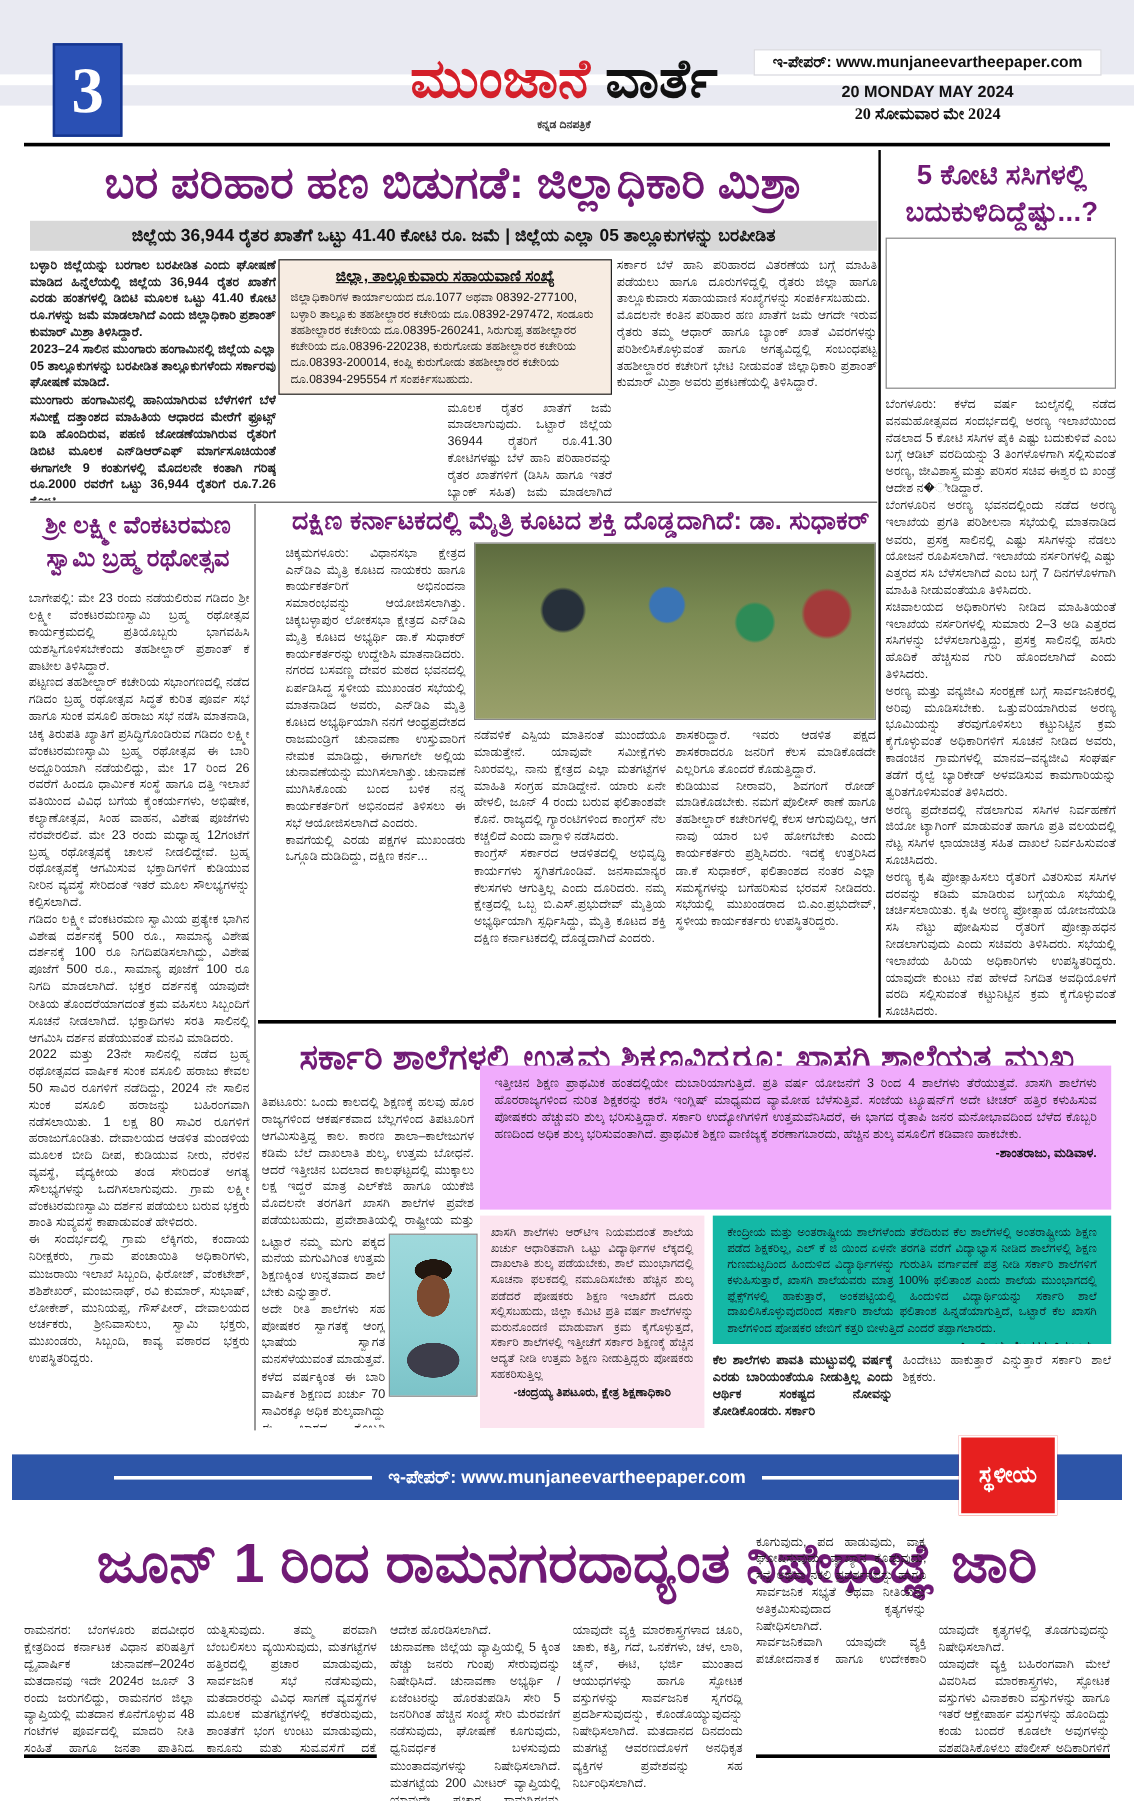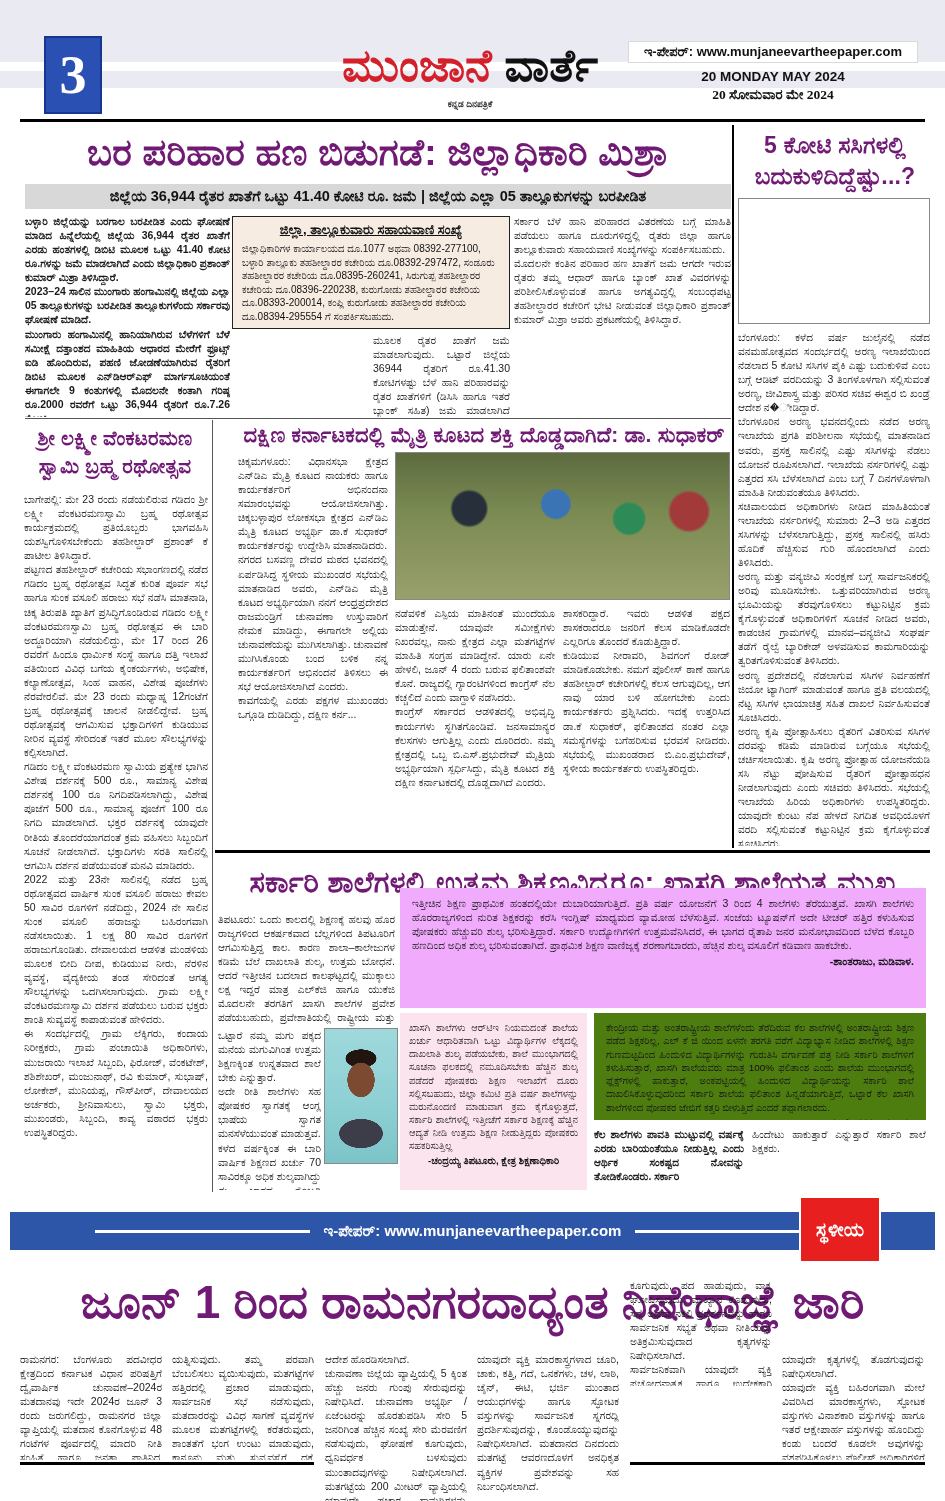--- a/index.html
+++ b/index.html
@@ -43,21 +43,21 @@
      radial-gradient(circle at 88% 40%, #a33a3a 0 6%, transparent 7%),
      linear-gradient(180deg,#5d6b3f 0%,#7a8a52 40%,#9aa06b 100%);}
   .photo-portrait{background:
      radial-gradient(ellipse 24px 16px at 50% 78%, #3d3d4a 0 90%, transparent 92%),
      radial-gradient(ellipse 15px 19px at 50% 38%, #7c4a30 0 90%, transparent 92%),
      radial-gradient(ellipse 17px 10px at 50% 22%, #21160f 0 90%, transparent 92%),
      linear-gradient(180deg,#9fd9dc 0%,#8ccfd3 60%,#7cc3c8 100%);}
   
   .ybox{background:#f0abfc;padding:8px 12px;overflow:hidden;}
   .pbox{background:#fce4ef;padding:8px 9px;overflow:hidden;}
-  .vbox{background:#4d7c0f;padding:8px 12px;overflow:hidden;}
+  .vbox{background:#14b8a6;padding:8px 12px;overflow:hidden;}
   .sign{font-weight:bold;text-align:right;white-space:pre-line;font-size:10.5px;margin-top:3px;}
   
   .banner{background:#2d55a8;display:flex;align-items:center;justify-content:center;gap:14px;}
   .banner .line{height:3px;background:#fff;width:215px;}
   .banner .btxt{color:#fff;font-weight:bold;font-size:15px;white-space:nowrap;}
   .badge{background:#e7201f;color:#fff;font-weight:900;font-size:19px;
          display:flex;align-items:center;justify-content:center;
          box-shadow:0 0 0 2px #fff inset;z-index:5;}
 </style>
 </head>

